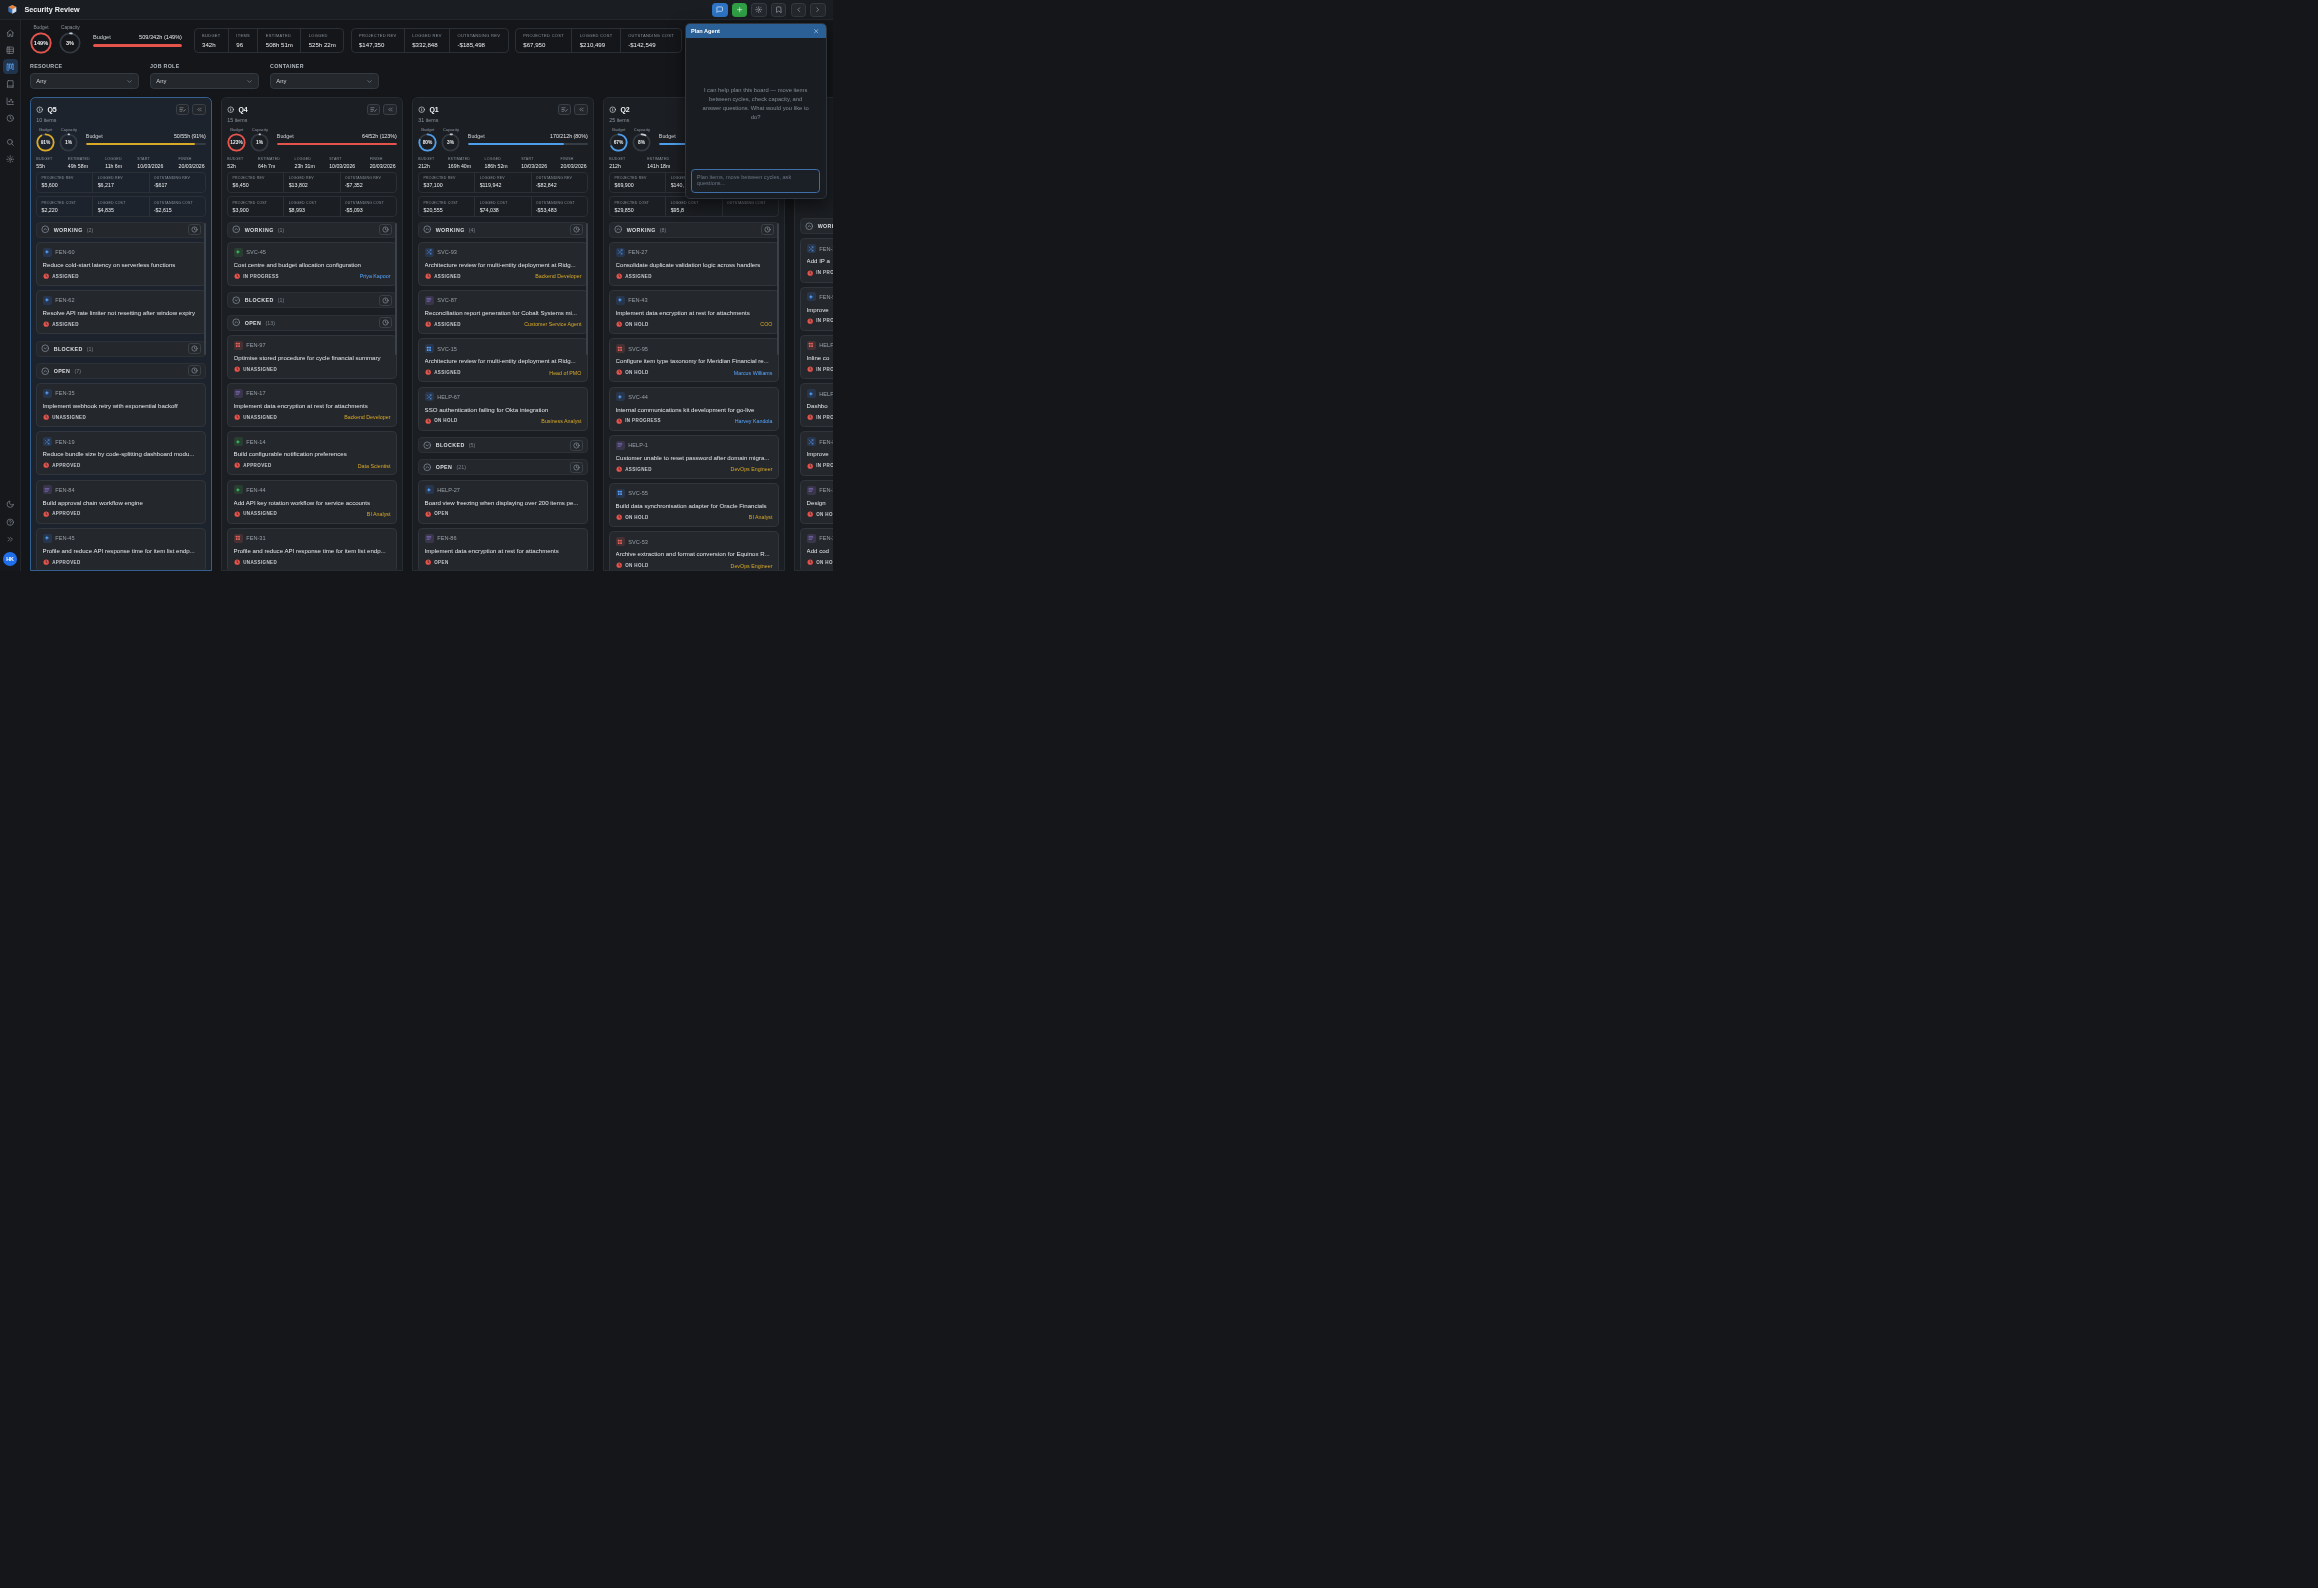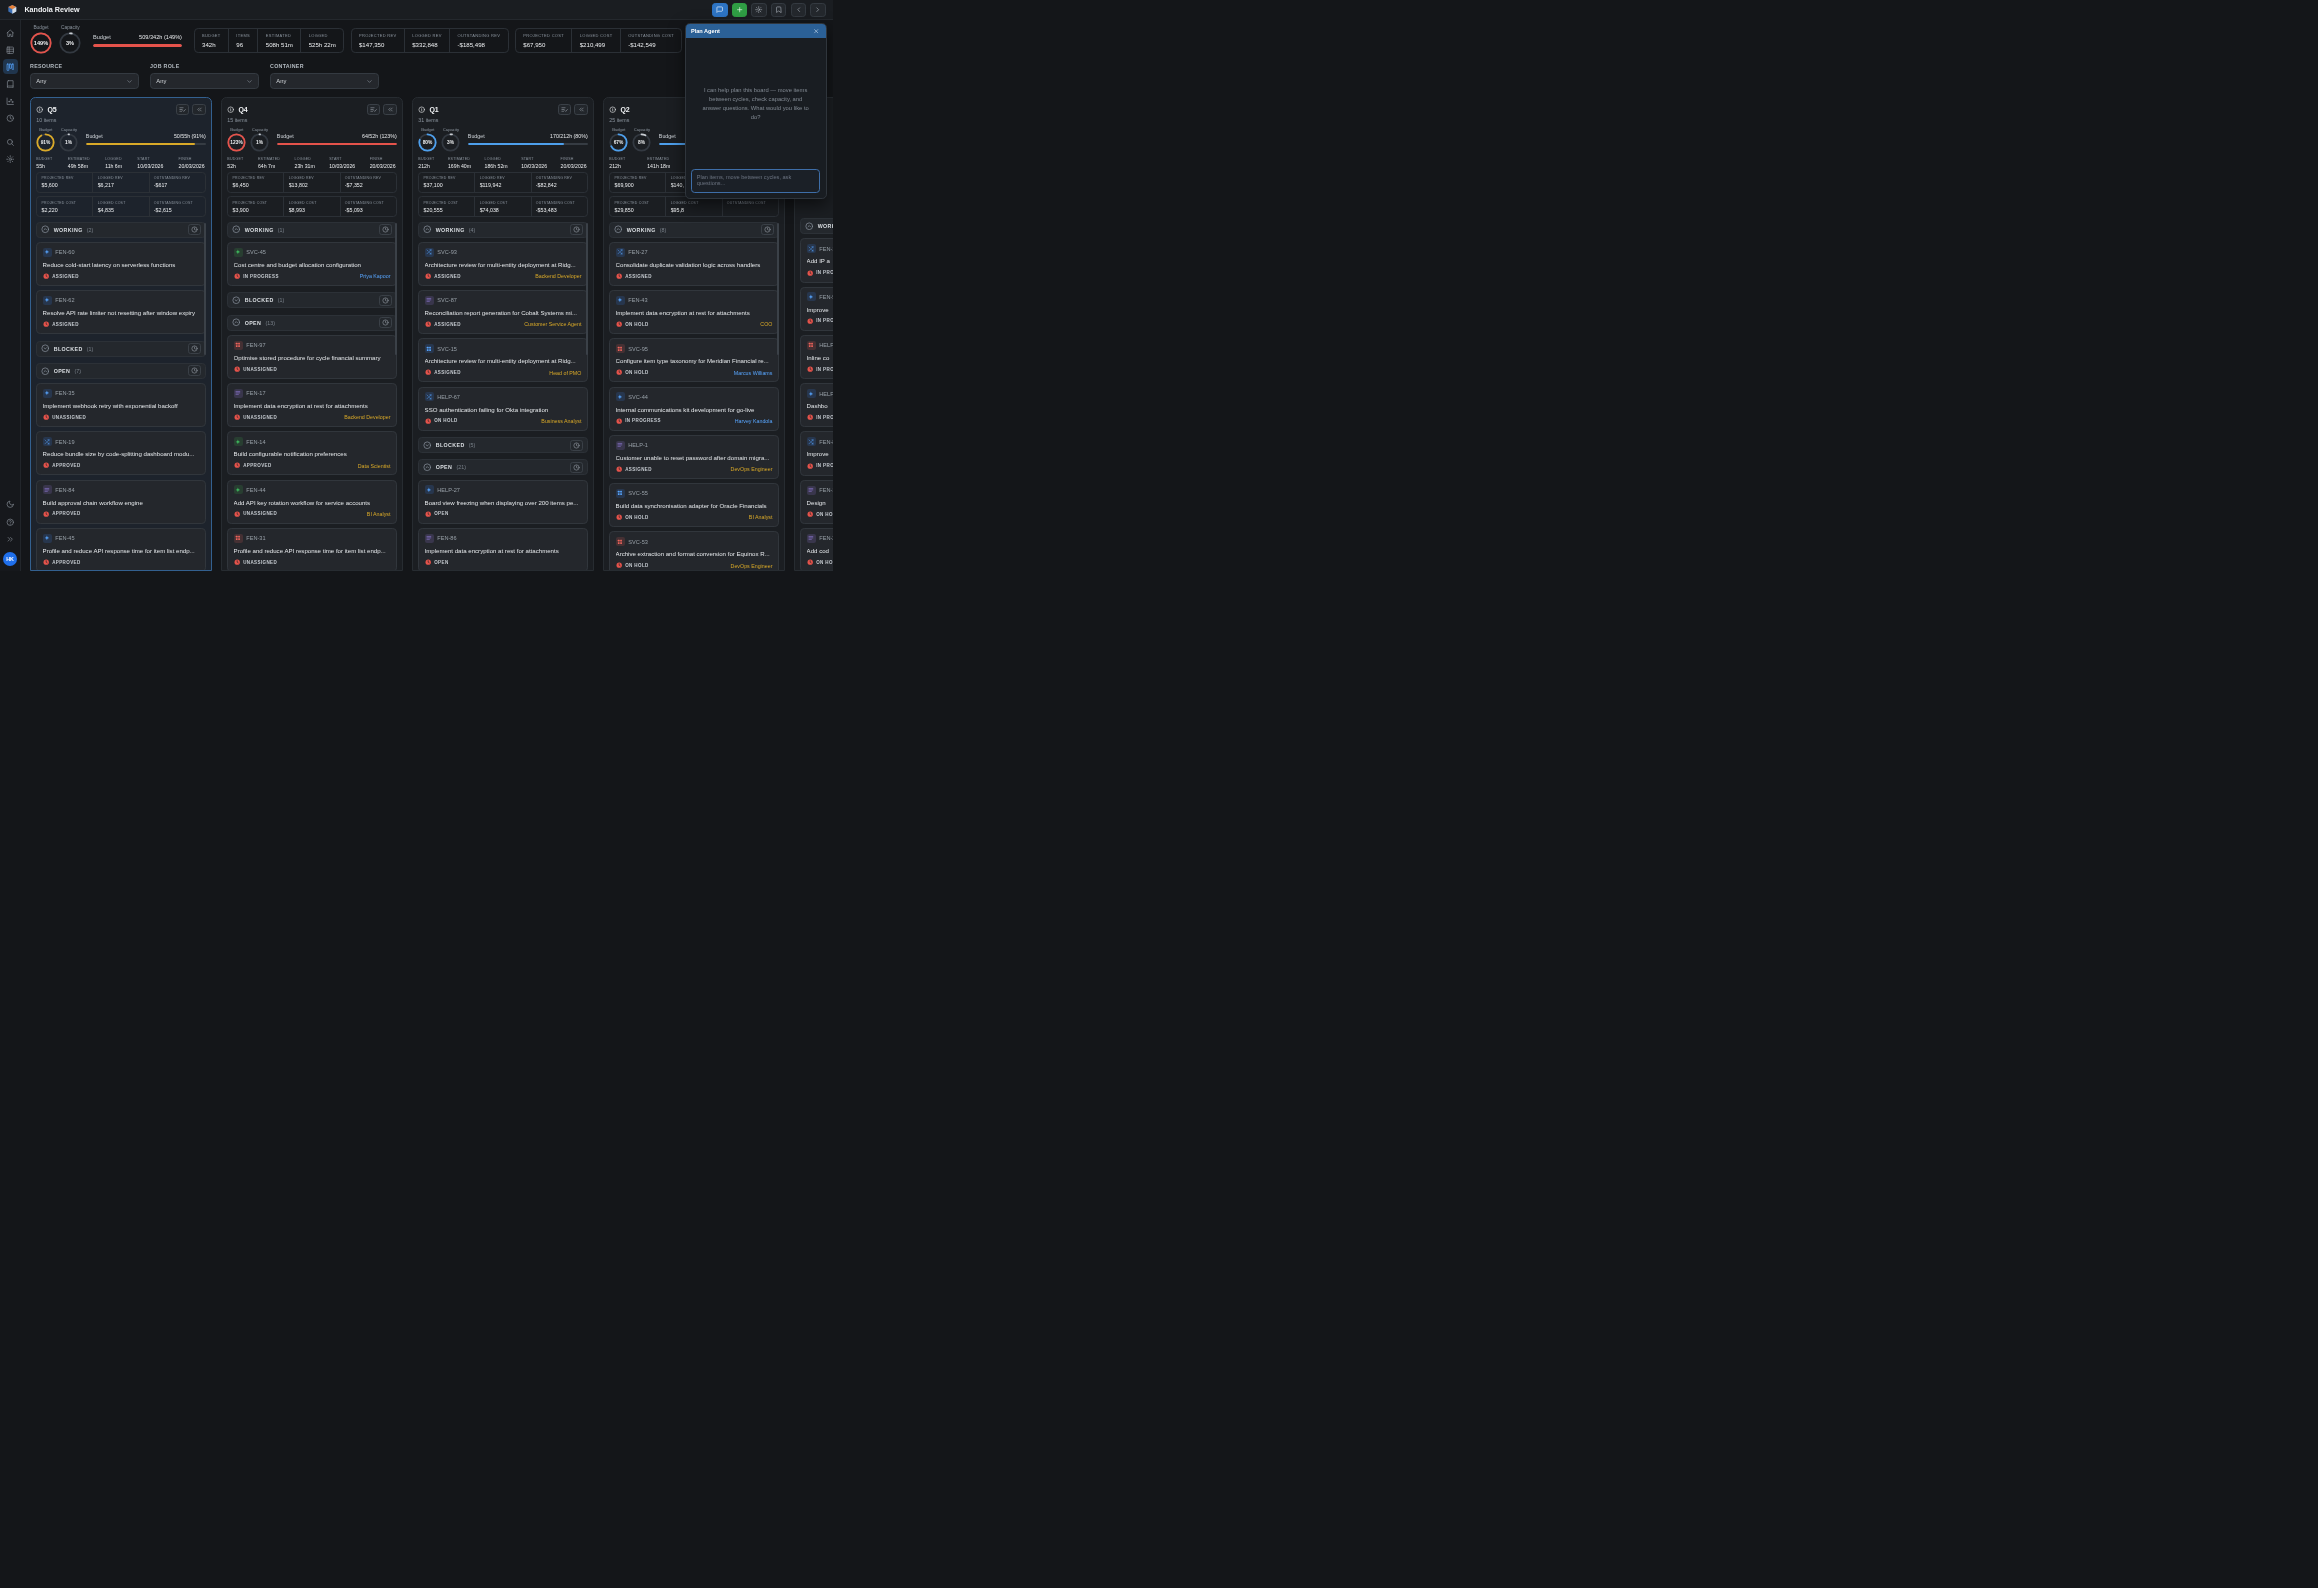--- a/index.html
+++ b/index.html
@@ -121,21 +121,21 @@
 <body>
 
 <header class="topbar">
   <span class="logo" id="logo-slot">
       <svg viewBox="0 0 24 24">
         <path d="M12 2l9 5v10l-9 5-9-5V7z" fill="#3b6fb5"></path>
         <path d="M12 2l9 5-9 5-9-5z" fill="#e8833a"></path>
         <path d="M21 7v10l-9 5V12z" fill="#d7dde3"></path>
       </svg>
     </span>
-  <h1 class="app-title">Kandola Review</h1>
+  <h1 class="app-title">Security Review</h1>
   <div class="tb-actions" id="tb-actions">
       <button class="tb-btn blue">
         <span class="ic" style="width:7.4px;height:7.4px">
           <svg viewBox="0 0 24 24" fill="none" stroke="currentColor" stroke-width="2" stroke-linecap="round" stroke-linejoin="round">
             <path d="M21 15a2 2 0 0 1-2 2H7l-4 4V5a2 2 0 0 1 2-2h14a2 2 0 0 1 2 2z"></path>
           </svg>
         </span>
       </button>
       <button class="tb-btn green">
         <span class="ic" style="width:7.4px;height:7.4px">

